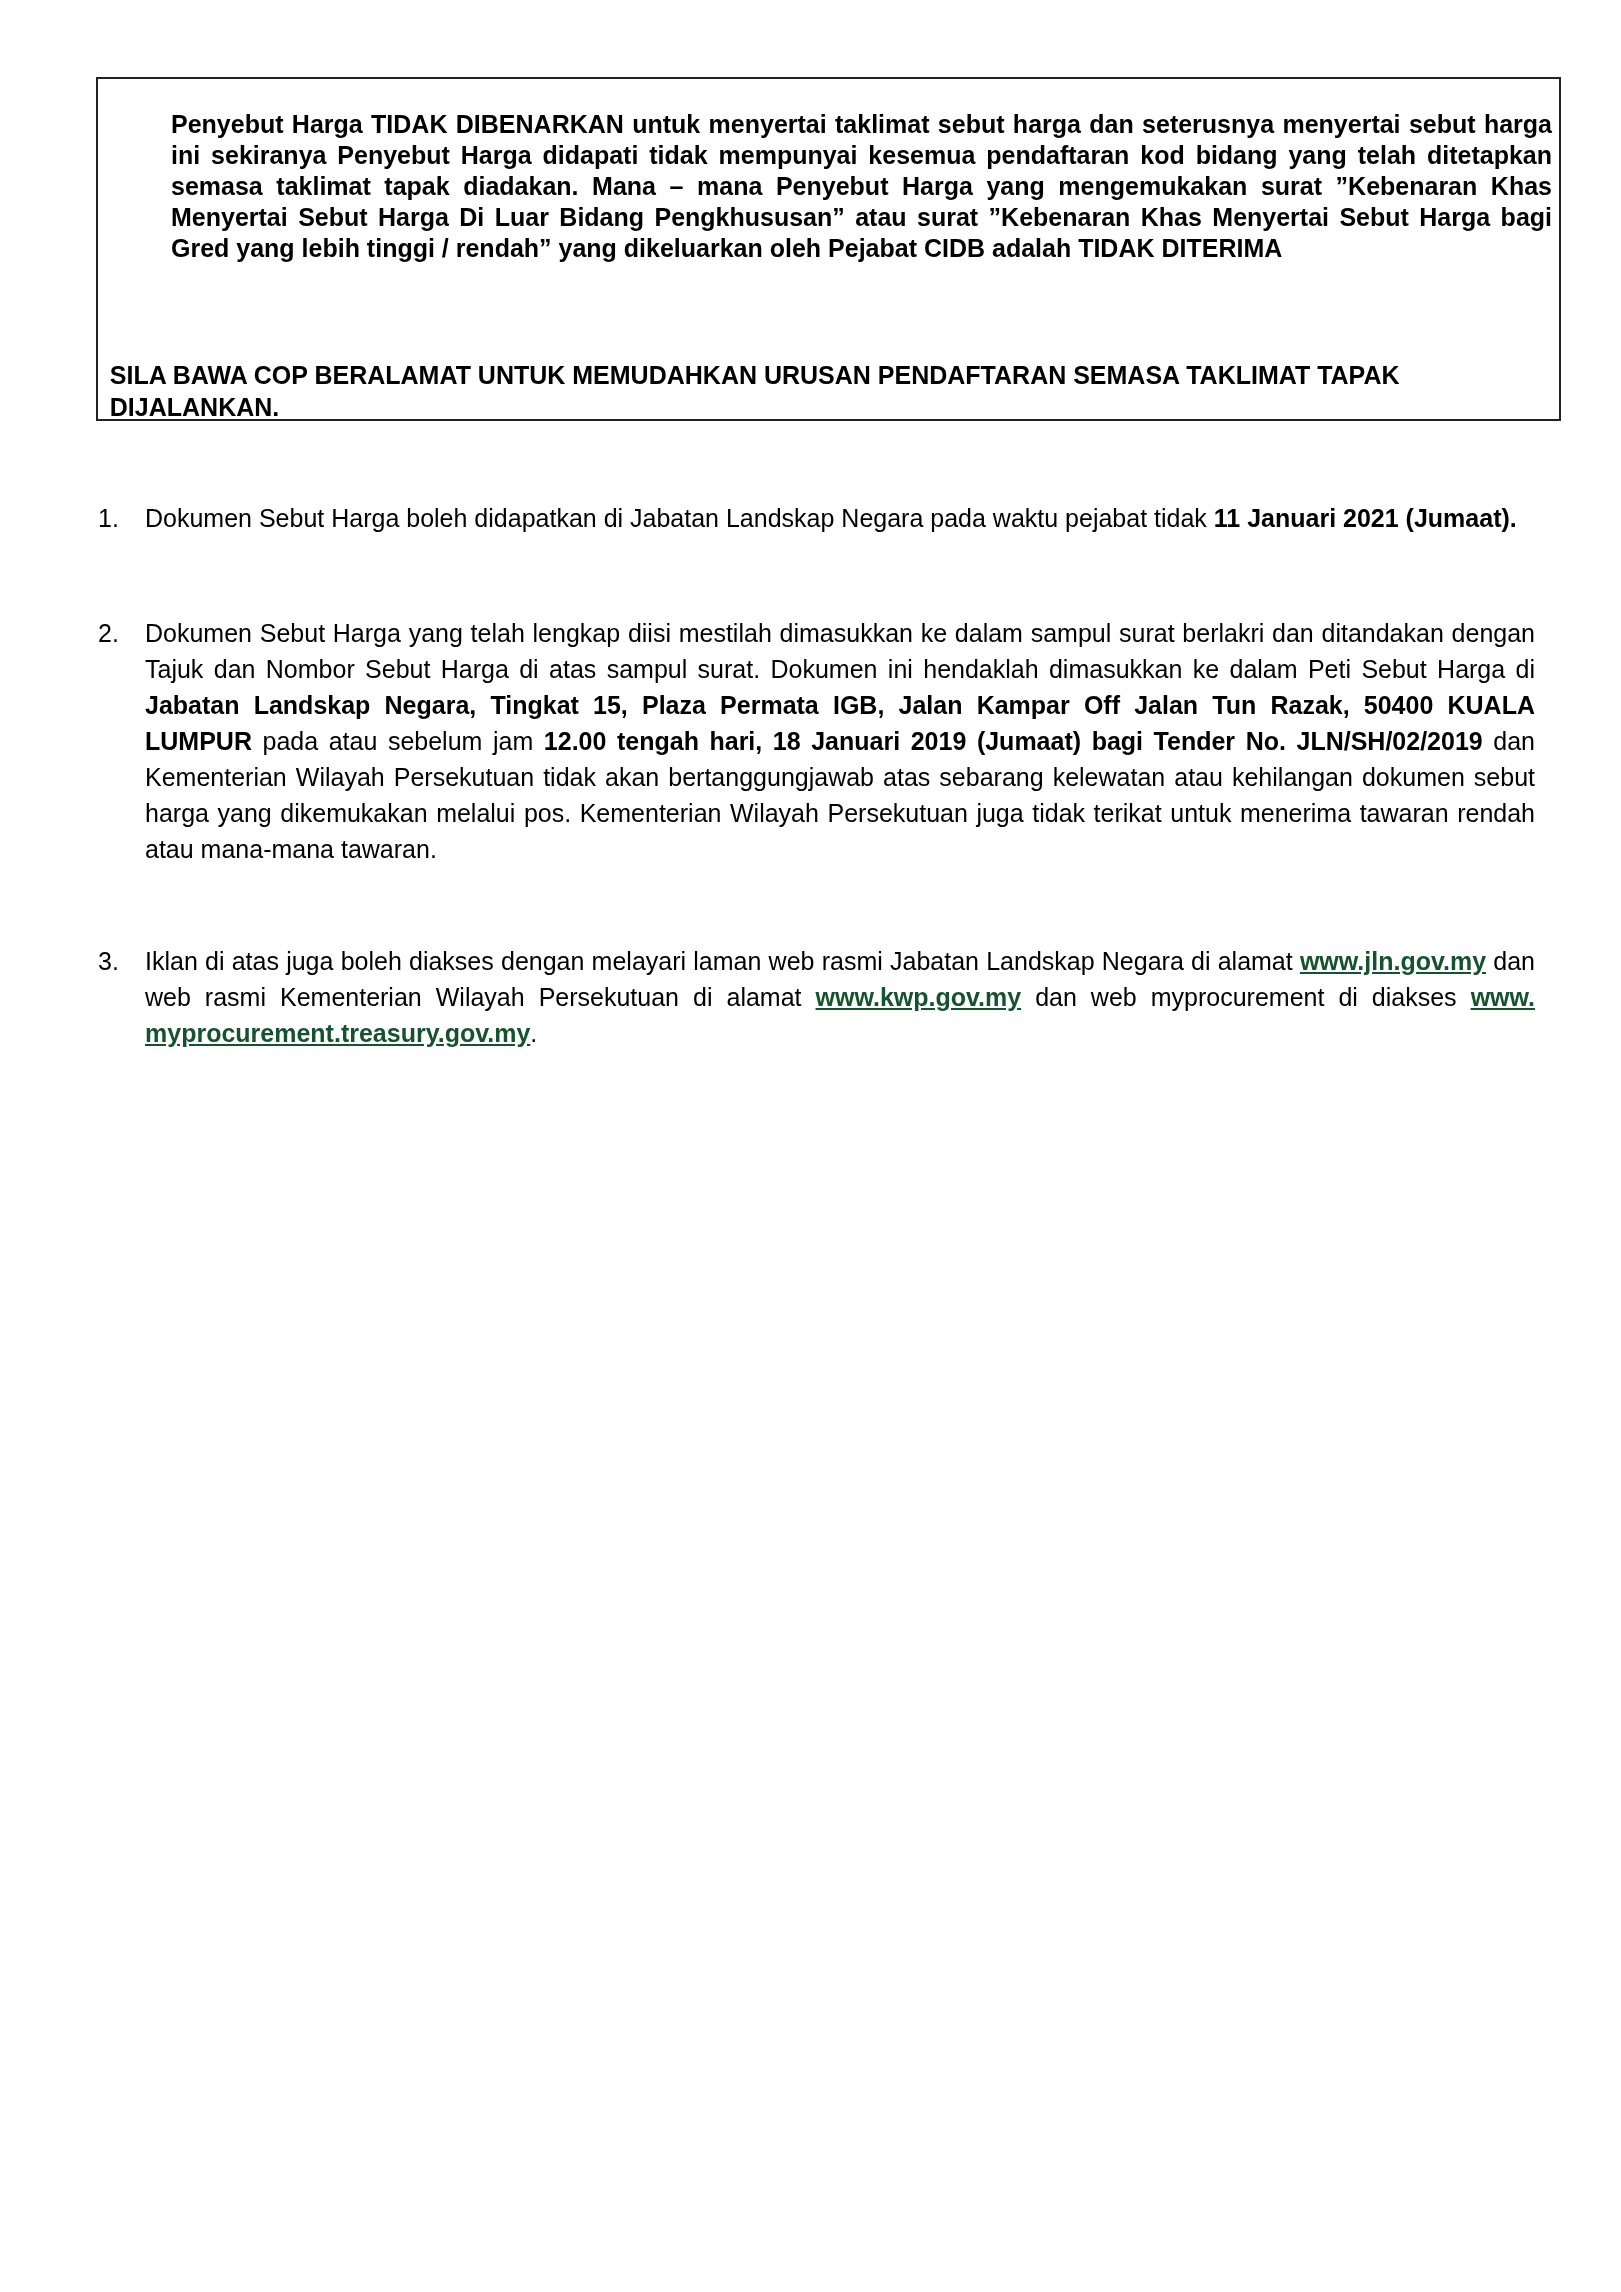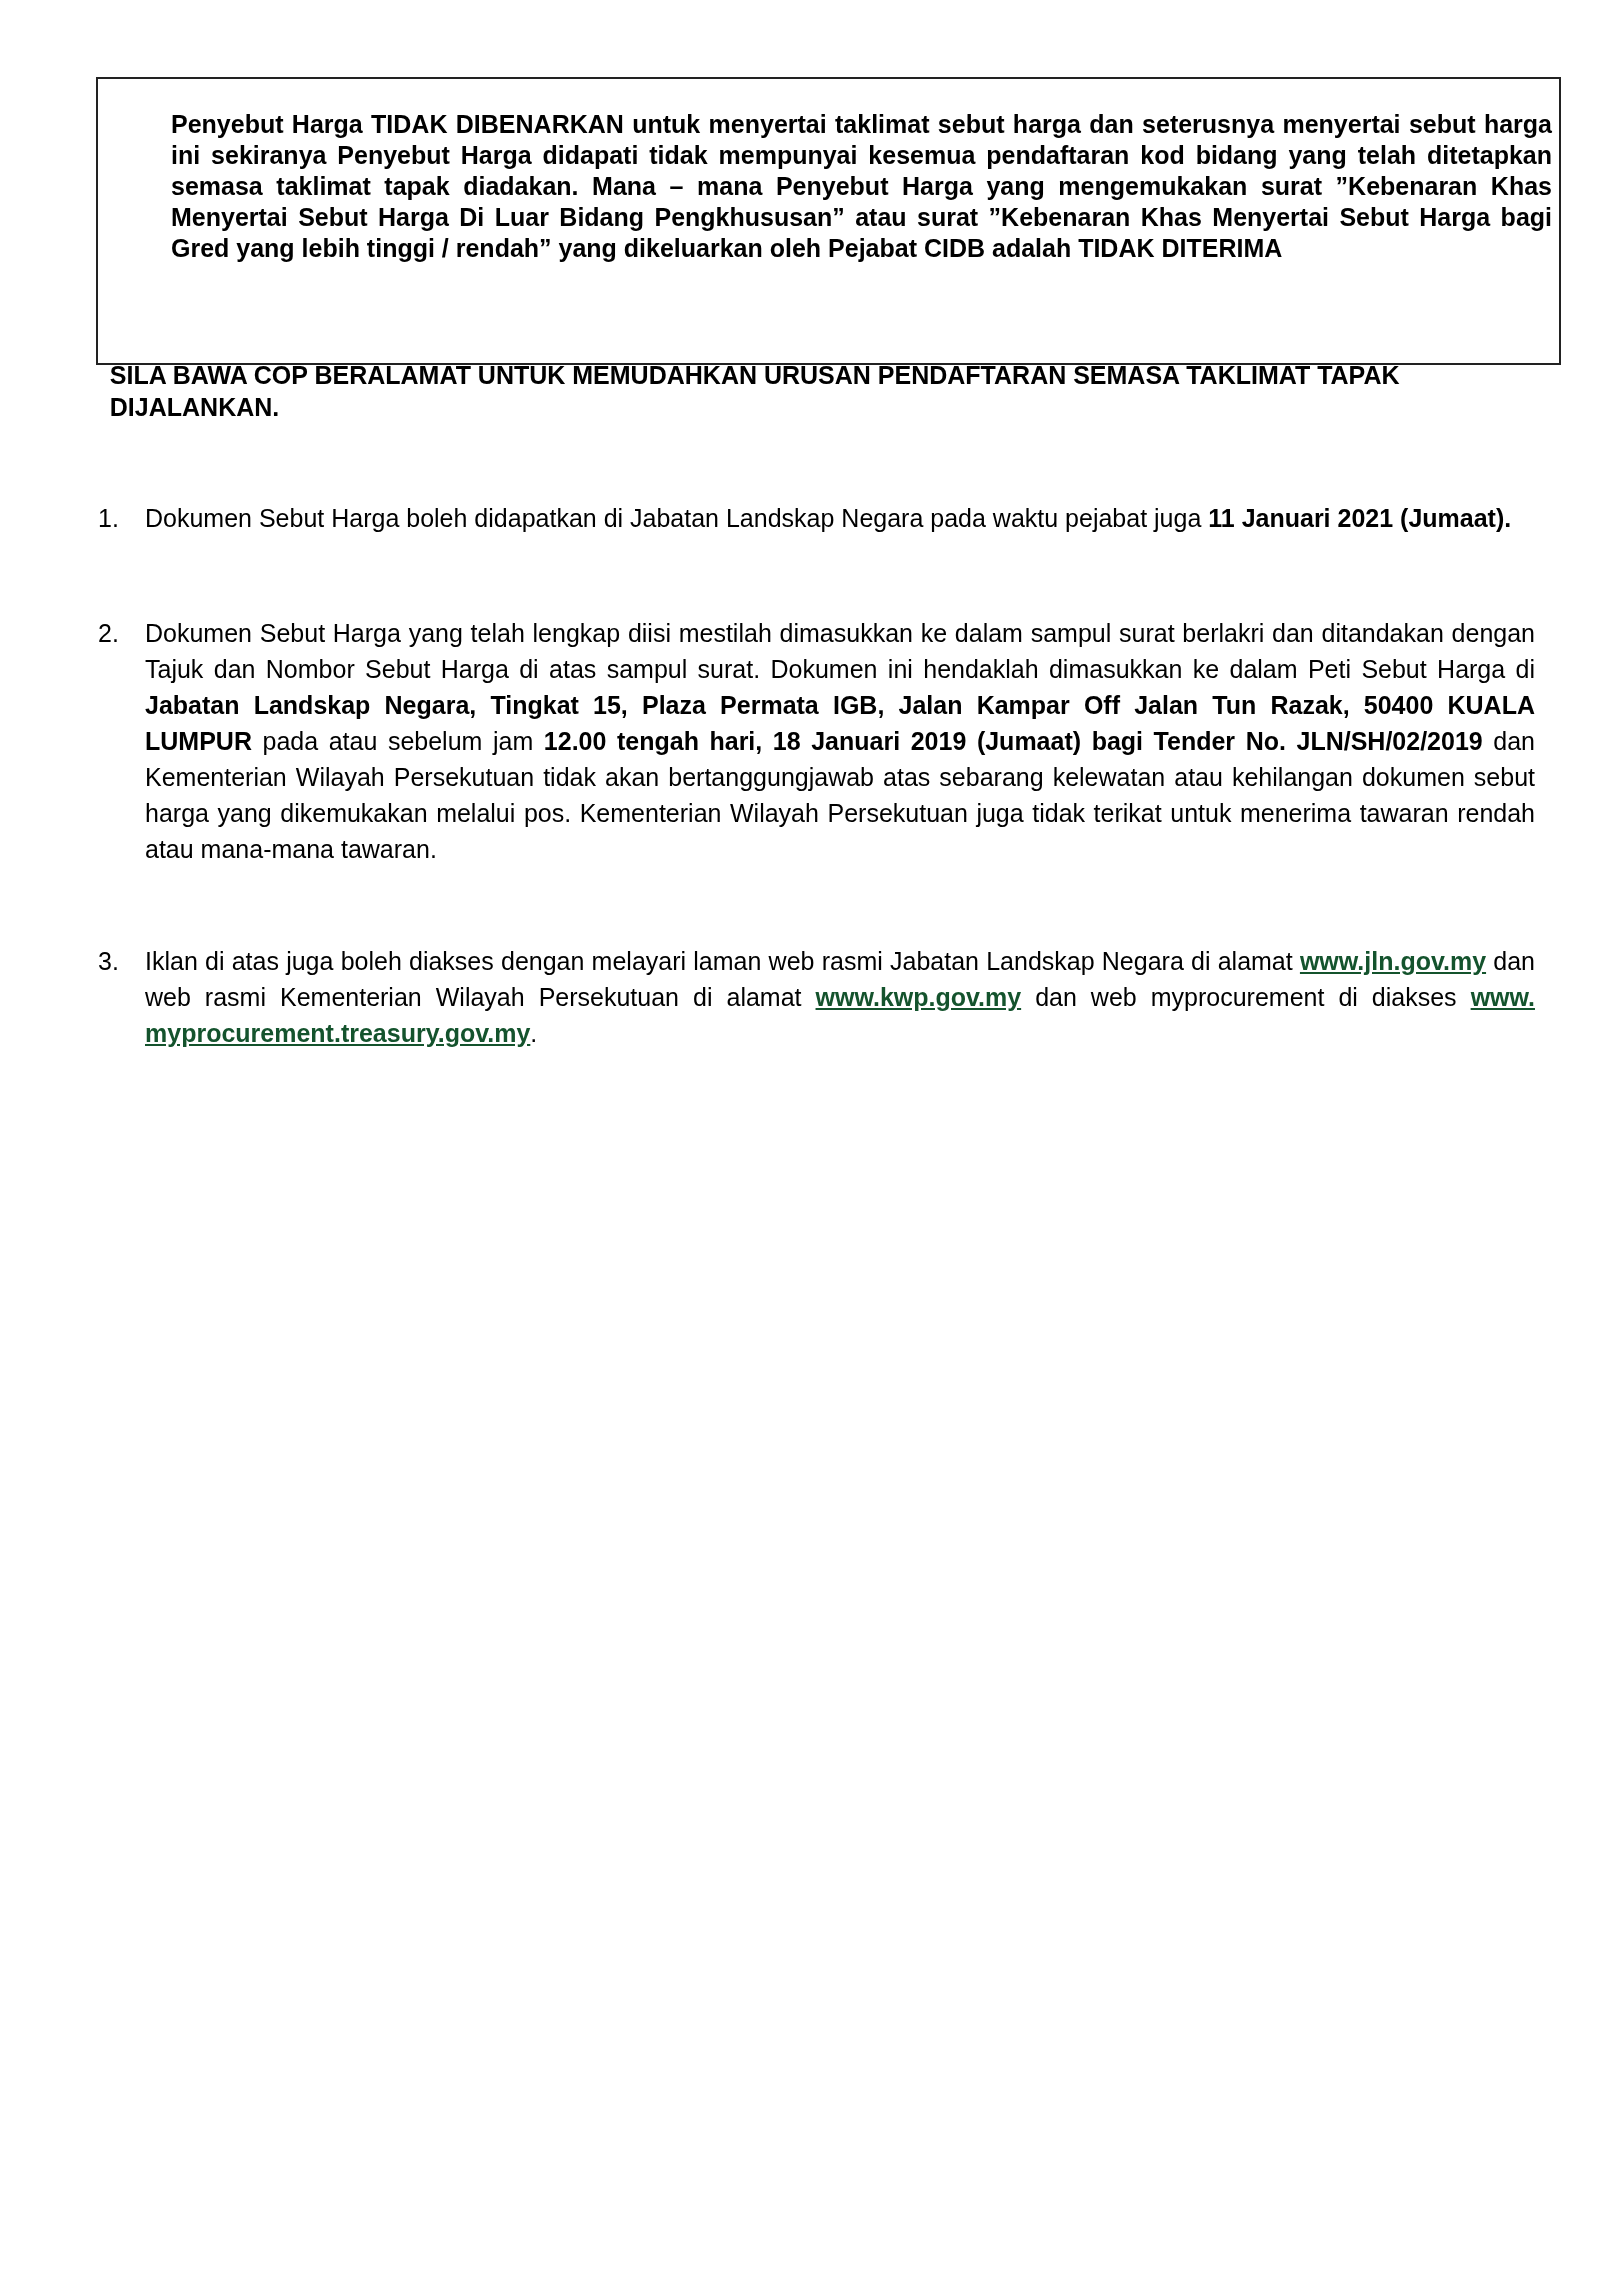--- a/index.html
+++ b/index.html
@@ -1,21 +1,21 @@
 <!DOCTYPE html>
 <html><head>
   <meta charset="utf-8">
   <style>
     html, body { margin: 0; padding: 0; background: #ffffff; }
     body {
       width: 1621px; height: 2293px; position: relative; overflow: hidden;
       font-family: "Liberation Sans", sans-serif; color: #000000;
     }
     .notice-box {
-      position: absolute; left: 96px; top: 77px; width: 1465px; height: 288px;
+      position: absolute; left: 96px; top: 77px; width: 1465px; height: 344px;
       border: 2px solid #222222; box-sizing: border-box; padding-left: 44px;
     }
     .notice-para {
       position: absolute; left: 73px; top: 30px; width: 1381px;
       font-weight: bold; font-size: 25px; line-height: 31px;
       text-align: justify; text-align-last: left;
     }
     .notice-cop {
       position: absolute; left: 11.8px; top: 280px; width: 1441px;
       font-weight: bold; font-size: 25px; line-height: 32px; text-align: left;
@@ -37,21 +37,21 @@
 </head>
 <body>
 
 <div class="notice-box">
   <div class="notice-para">Penyebut Harga TIDAK DIBENARKAN untuk menyertai taklimat sebut harga dan seterusnya menyertai sebut harga ini sekiranya Penyebut Harga didapati tidak mempunyai kesemua pendaftaran kod bidang yang telah ditetapkan semasa taklimat tapak diadakan. Mana – mana Penyebut Harga yang mengemukakan surat ”Kebenaran Khas Menyertai Sebut Harga Di Luar Bidang Pengkhususan” atau surat ”Kebenaran Khas Menyertai Sebut Harga bagi Gred yang lebih tinggi / rendah” yang dikeluarkan oleh Pejabat CIDB adalah TIDAK DITERIMA</div>
   <div class="notice-cop"><span class="b">SILA BAWA COP BERALAMAT UNTUK MEMUDAHKAN URUSAN PENDAFTARAN SEMASA TAKLIMAT TAPAK DIJALANKAN</span><span>.</span></div>
 </div>
 
 <div class="item" id="item1">
   <span class="num">1.</span>
-  <div class="body"><span>Dokumen Sebut Harga boleh didapatkan di Jabatan Landskap Negara pada waktu pejabat juga </span><span class="b">11 Januari 2021 (Jumaat).</span></div>
+  <div class="body"><span>Dokumen Sebut Harga boleh didapatkan di Jabatan Landskap Negara pada waktu pejabat tidak </span><span class="b">11 Januari 2021 (Jumaat).</span></div>
 </div>
 
 <div class="item" id="item2">
   <span class="num">2.</span>
   <div class="body"><span>Dokumen Sebut Harga yang telah lengkap diisi mestilah dimasukkan ke dalam sampul surat berlakri dan ditandakan dengan Tajuk dan Nombor Sebut Harga di atas sampul  surat. Dokumen ini hendaklah dimasukkan ke dalam Peti Sebut Harga di </span><span class="b">Jabatan Landskap Negara, Tingkat 15, Plaza Permata IGB, Jalan Kampar Off Jalan Tun Razak, 50400 KUALA LUMPUR</span><span> pada atau sebelum jam </span><span class="b">12.00 tengah hari, 18 Januari 2019 (Jumaat) bagi Tender No. JLN/SH/02/2019</span><span> dan Kementerian Wilayah Persekutuan tidak akan bertanggungjawab atas sebarang kelewatan atau kehilangan dokumen sebut harga yang dikemukakan melalui pos. Kementerian Wilayah Persekutuan juga tidak terikat untuk menerima tawaran rendah atau mana-mana tawaran.</span></div>
 </div>
 
 <div class="item" id="item3">
   <span class="num">3.</span>
   <div class="body"><span>Iklan di atas juga boleh diakses dengan melayari laman web rasmi Jabatan Landskap Negara di alamat </span><a class="lnk">www.jln.gov.my</a><span> dan web rasmi Kementerian Wilayah Persekutuan di alamat </span><a class="lnk">www.kwp.gov.my</a><span> dan web myprocurement di diakses </span><a class="lnk">www. myprocurement.treasury.gov.my</a><span>.</span></div>

